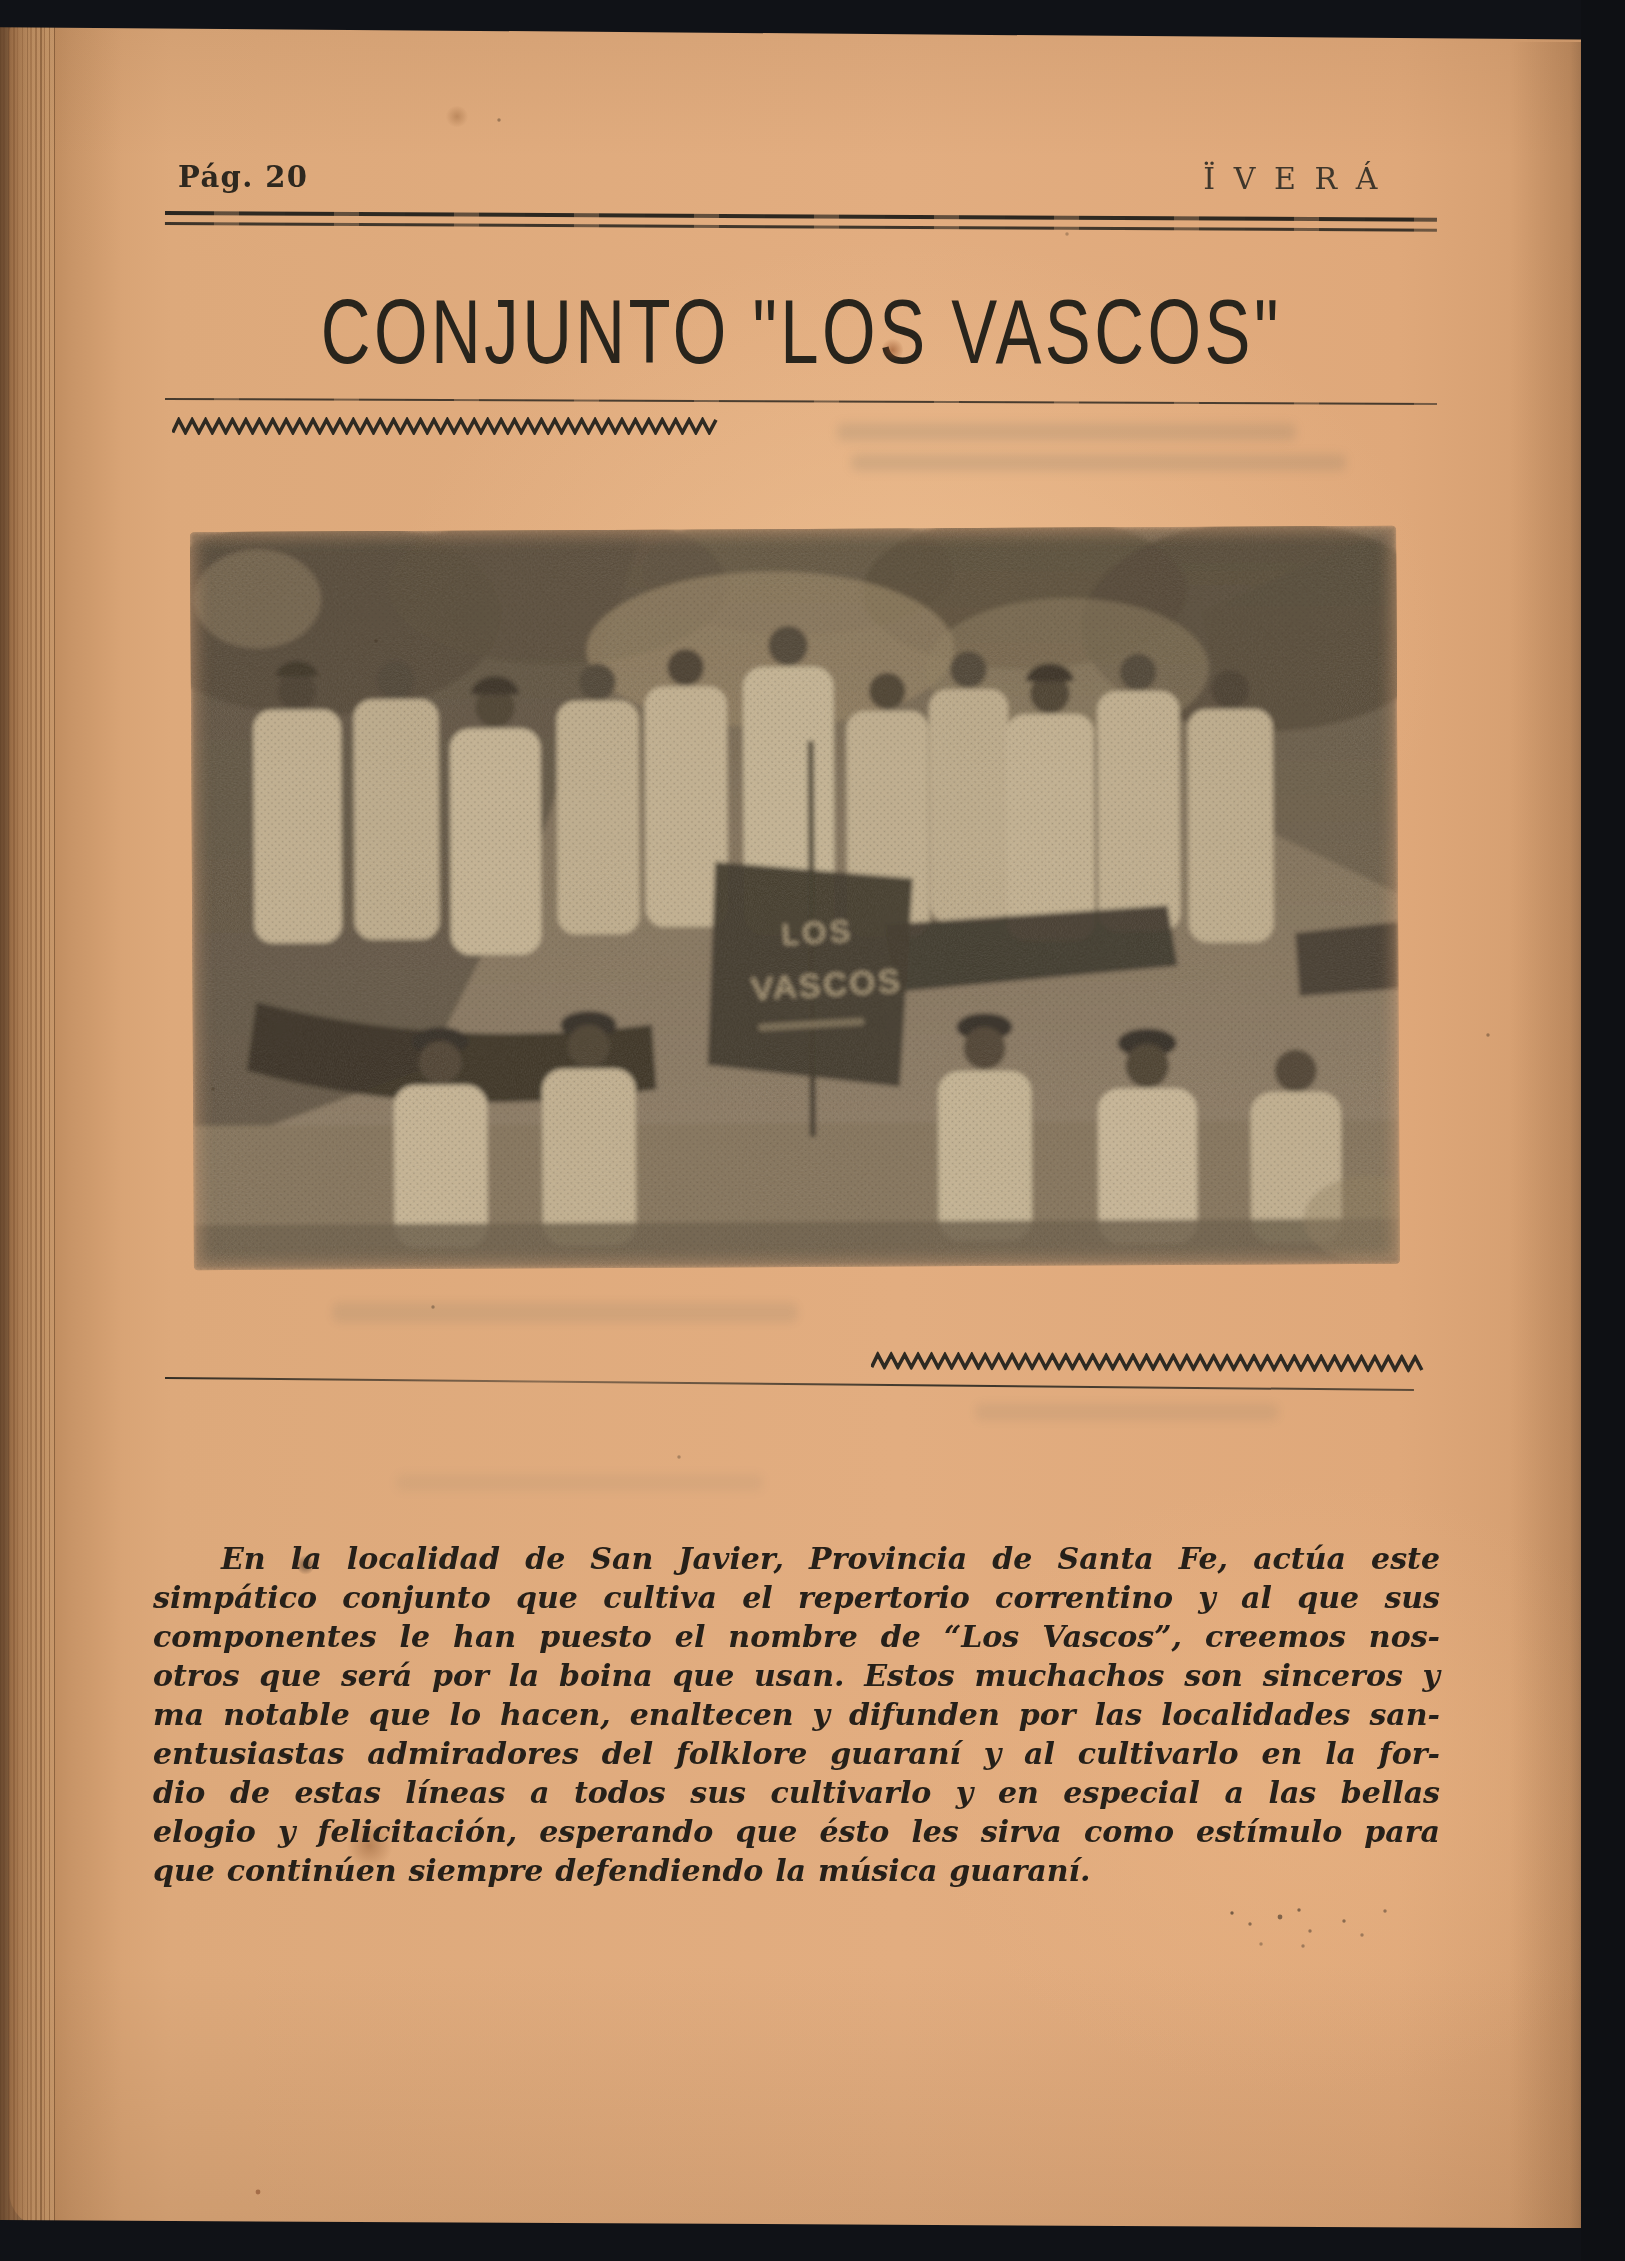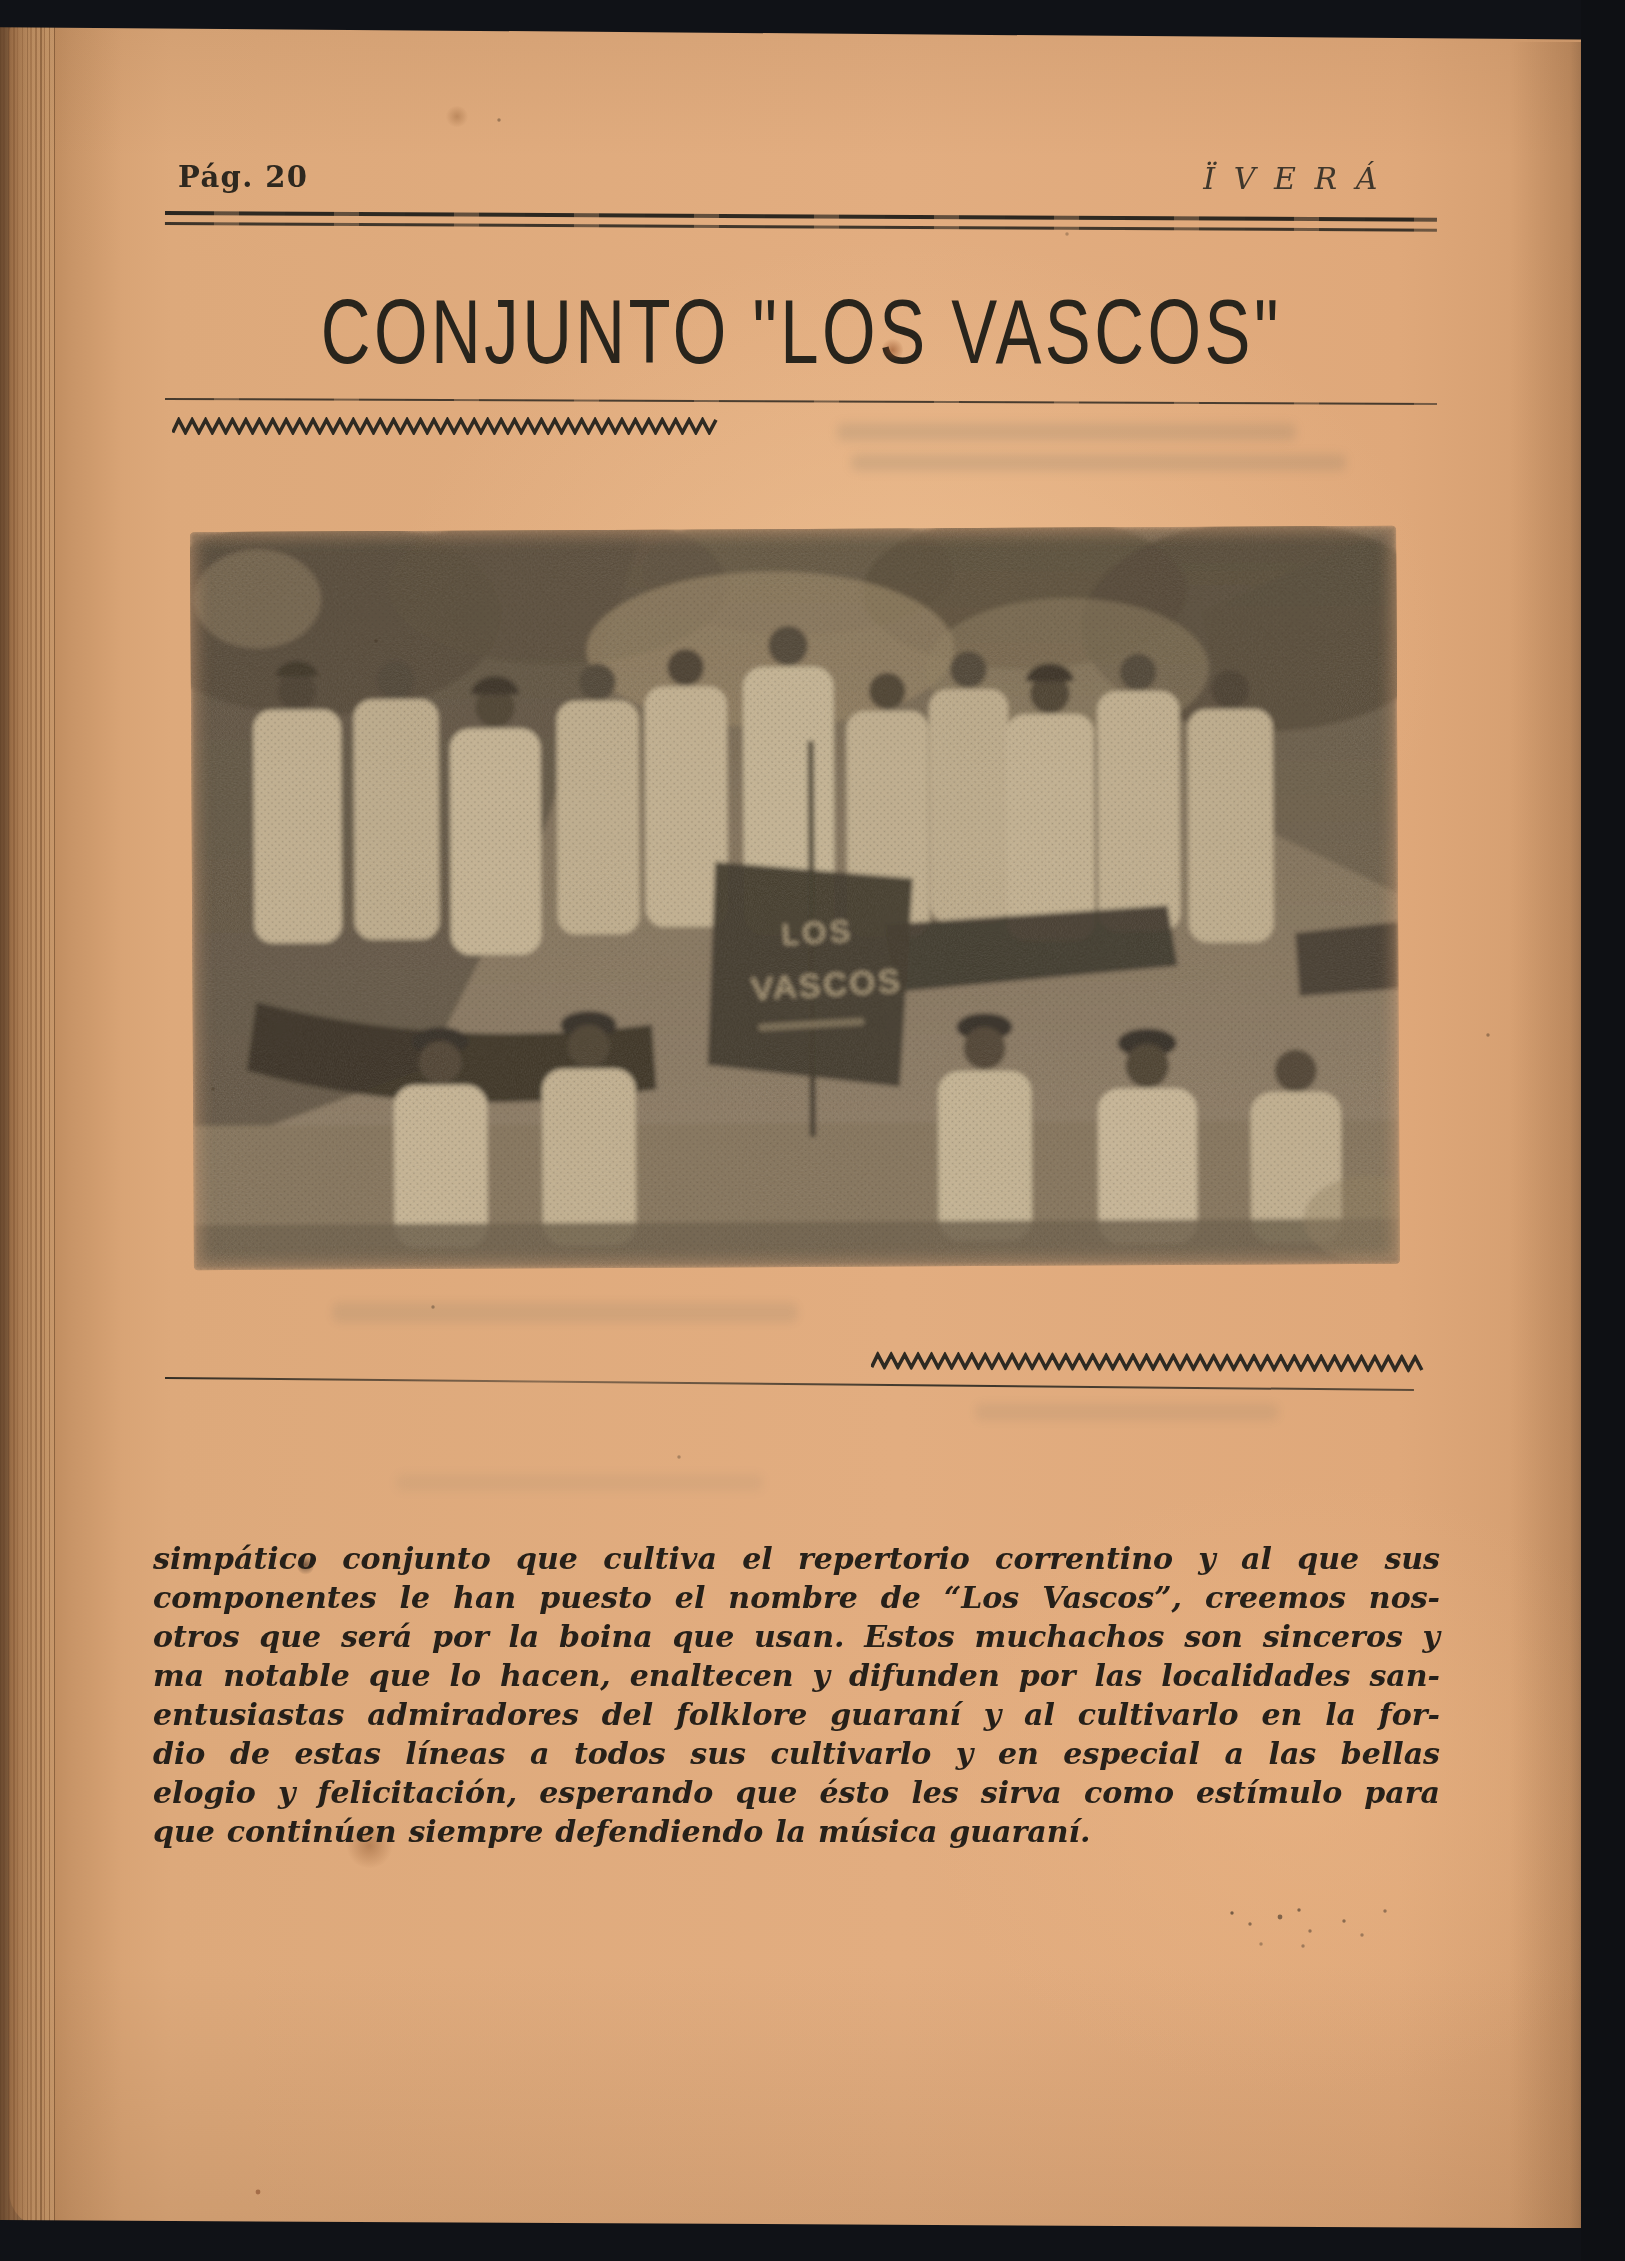--- a/index.html
+++ b/index.html
@@ -33,21 +33,21 @@
         transform:rotate(0.45deg);transform-origin:left center;}
   .black-bottom{position:absolute;top:2220px;left:-17px;width:1682px;height:64px;background:#101217;
         transform:rotate(0.30deg);transform-origin:left center;}
   .stitch{position:absolute;width:6.4px;border-radius:3.5px;background:#23262c;
         box-shadow:0 0 2.1px rgba(0,0,0,.5);transform:rotate(4deg);}
   .stitch-hole{position:absolute;width:10px;height:8.5px;border-radius:50%;
         background:radial-gradient(circle, rgba(126,78,40,.8), rgba(126,78,40,0) 75%);}
   
   .pagenum{position:absolute;left:178px;top:160px;font-weight:700;font-size:29px;color:#2e281f;
         letter-spacing:1.4px;}
-  .masthead{position:absolute;right:185px;top:161px;font-style:italic;font-size:30px;color:#3f372c;
+  .masthead{position:absolute;right:185px;top:161px;font-size:30px;color:#3f372c;
         letter-spacing:.62em;}
   .rule{position:absolute;transform-origin:left top;}
   .rule .bar{background:repeating-linear-gradient(90deg,#2c2720 0 49px, rgba(44,39,32,.7) 49px 74px, #2f2a22 74px 120px);}
   
   .title-wrap{position:absolute;left:165px;top:278px;width:1272px;height:106px;
         display:flex;align-items:center;justify-content:center;}
   .title-text{font-family:"Liberation Sans", sans-serif;font-size:65px;font-weight:400;
         color:#28241c;letter-spacing:.05em;white-space:nowrap;
         transform:scale(1.06,1.40);transform-origin:center center;}
   
@@ -268,20 +268,21 @@
     <div class="bar" style="height:2.1px;background:linear-gradient(90deg,#332d24 0%,rgba(51,45,36,.5) 30%,#3a342a 62%,rgba(51,45,36,.75) 100%);"></div>
   </div>
 
   <div class="stain" style="left:882px;top:338px;width:21px;height:24px;background:radial-gradient(circle, rgba(140,70,30,.55), rgba(140,70,30,0) 72%);"></div>
   <div class="stain" style="left:345px;top:1823px;width:49px;height:45px;background:radial-gradient(circle, rgba(130,75,35,.42), rgba(130,75,35,0) 70%);"></div>
   <div class="stain" style="left:297px;top:1555px;width:17px;height:20px;background:radial-gradient(circle, rgba(50,35,25,.6), rgba(50,35,25,0) 75%);"></div>
   <div class="stain" style="left:445px;top:106px;width:24px;height:21px;background:radial-gradient(circle, rgba(130,80,40,.35), rgba(130,80,40,0) 70%);"></div>
   <div class="specks"></div>
 
   <div class="article">
+    <div class="ln first">En la localidad de San Javier, Provincia de Santa Fe, actúa este</div>
     <div class="ln">simpático conjunto que cultiva el repertorio correntino y al que sus</div>
     <div class="ln">componentes le han puesto el nombre de “Los Vascos”, creemos nos-</div>
     <div class="ln">otros que será por la boina que usan. Estos muchachos son sinceros y</div>
     <div class="ln">ma notable que lo hacen, enaltecen y difunden por las localidades san-</div>
     <div class="ln">entusiastas admiradores del folklore guaraní y al cultivarlo en la for-</div>
     <div class="ln">dio de estas líneas a todos sus cultivarlo y en especial a las bellas</div>
     <div class="ln">elogio y felicitación, esperando que ésto les sirva como estímulo para</div>
     <div class="ln last">que continúen siempre defendiendo la música guaraní.</div>
   </div>
 </div>

